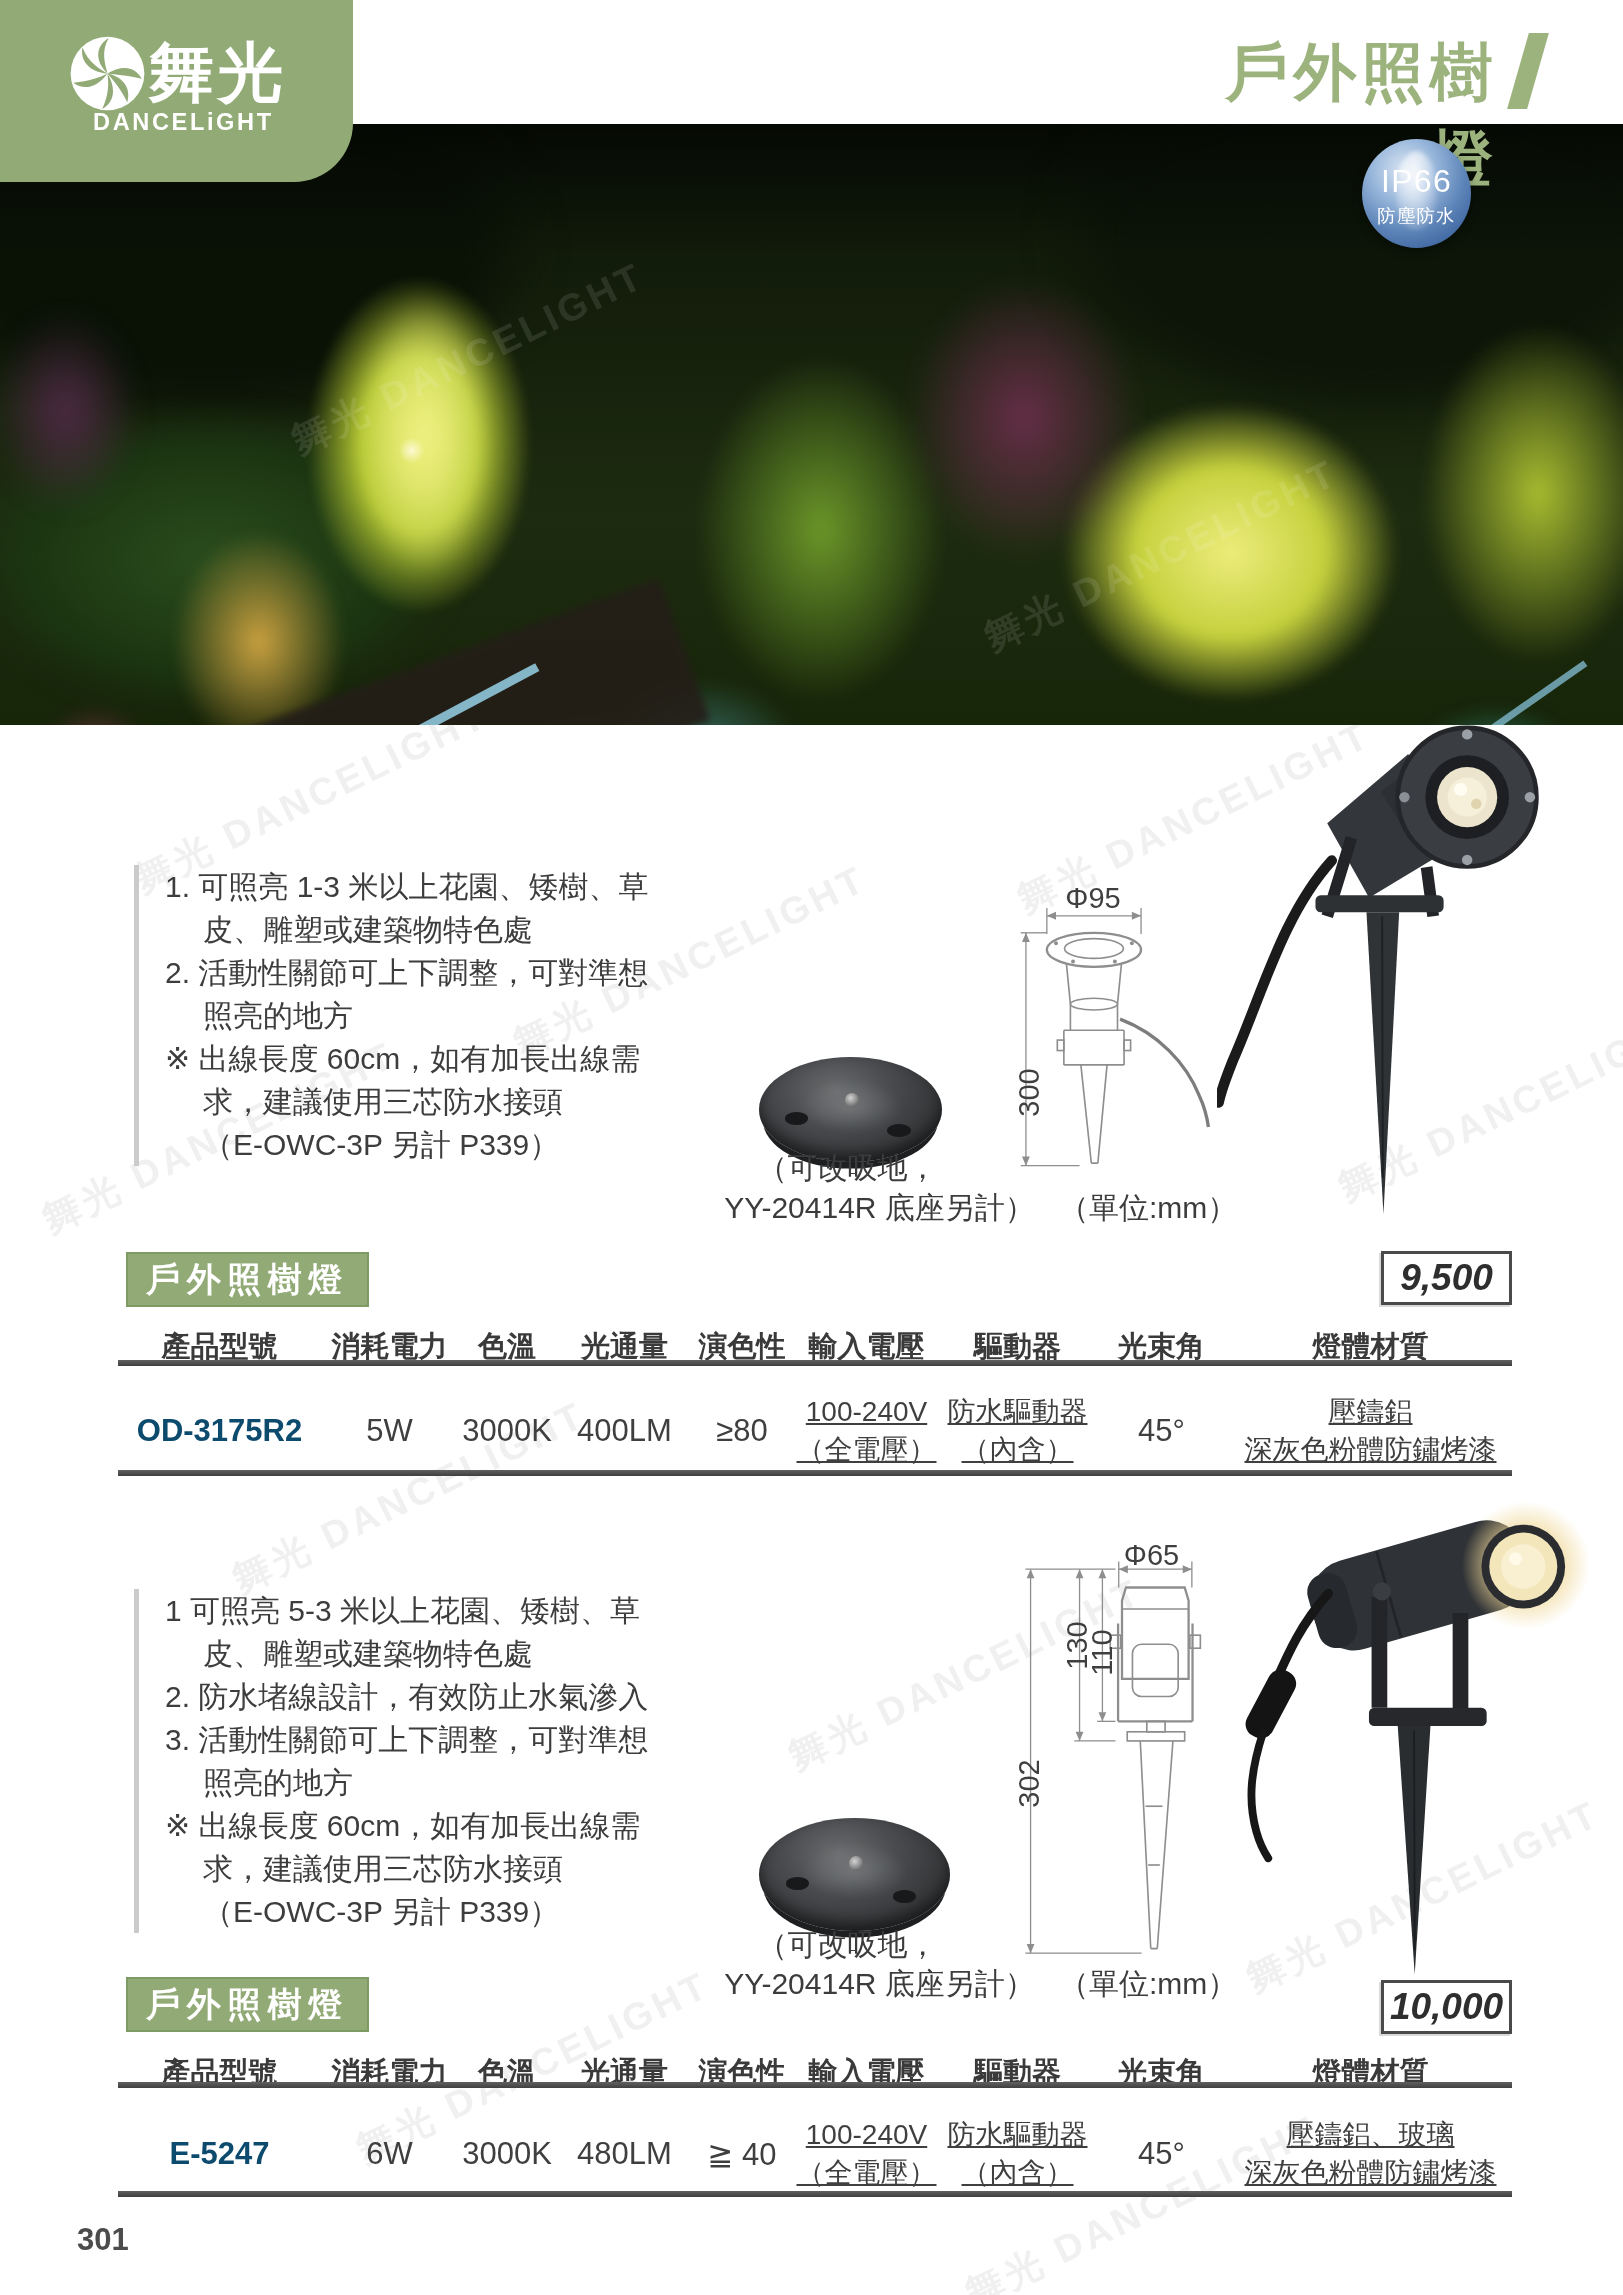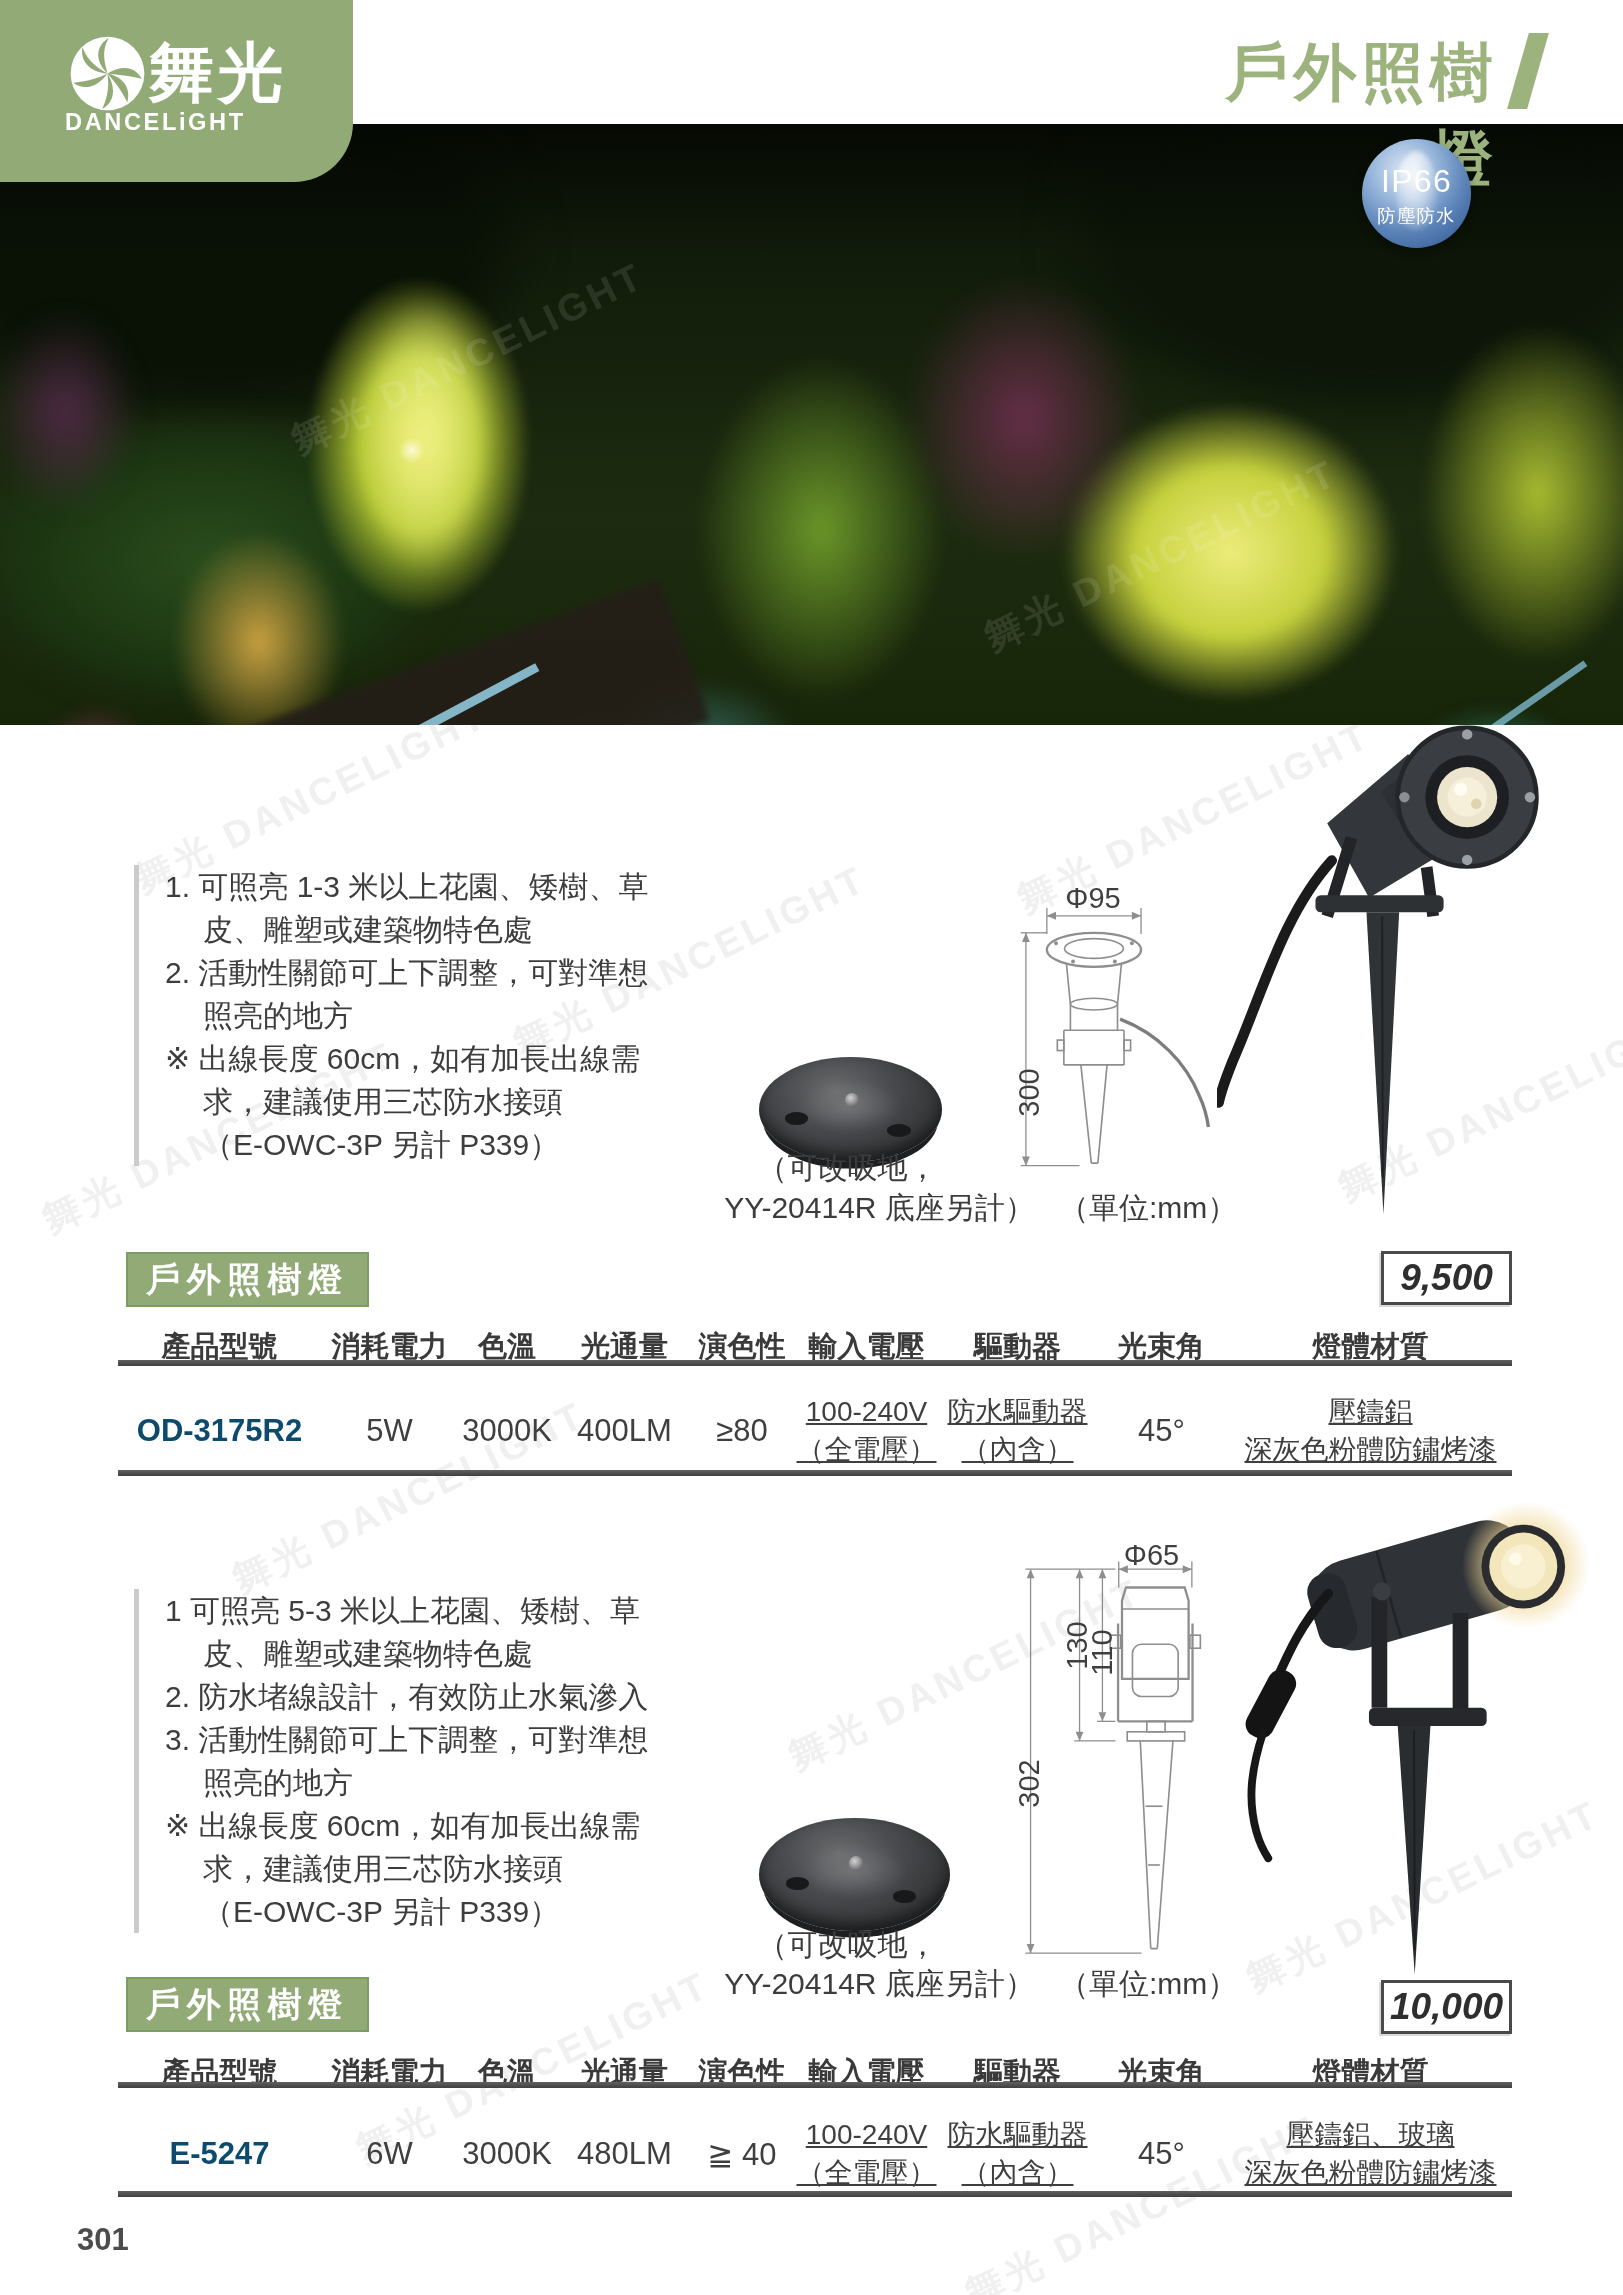--- a/index.html
+++ b/index.html
@@ -4,21 +4,21 @@
 <style>
   html,body{margin:0;padding:0;background:#ffffff;}
   .page{position:relative;width:1623px;height:2295px;background:#ffffff;overflow:hidden;
         font-family:"Liberation Sans","DejaVu Sans",sans-serif;color:#3c3c3c;}
   .abs{position:absolute;}
 
   
   .logo-block{position:absolute;left:0;top:0;width:353px;height:182px;background:#92ab76;
               border-bottom-right-radius:59px;z-index:5;}
   .logo-cn{position:absolute;left:149px;top:29px;font-size:65px;font-weight:bold;color:#ffffff;letter-spacing:3.9px;}
-  .logo-en{position:absolute;left:65px;top:109px;font-size:23.6px;font-weight:bold;color:#ffffff;letter-spacing:2.6px;text-align:center;}
+  .logo-en{position:absolute;left:93px;top:109px;font-size:23.6px;font-weight:bold;color:#ffffff;letter-spacing:2.6px;text-align:center;}
   .page-title{position:absolute;top:30px;left:1158px;width:340px;text-align:right;
               font-size:63px;font-weight:bold;color:#9cb37e;letter-spacing:5.2px;z-index:5;}
   .title-slash{position:absolute;left:1518px;top:33px;width:19.6px;height:76px;background:#9cb37e;
                transform:skewX(-16deg);z-index:5;}
 
   
   .hero{position:absolute;left:0;top:124px;width:1623px;height:601px;overflow:hidden;
         background:linear-gradient(180deg,#0c1407 0%,#15200c 35%,#1d2c10 65%,#172509 100%);}
   .blob{position:absolute;border-radius:50%;}
 

